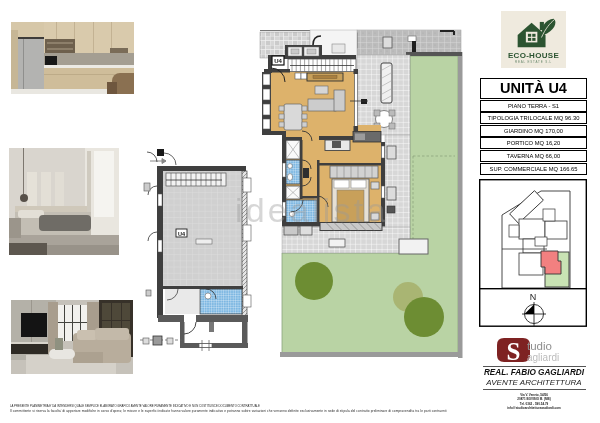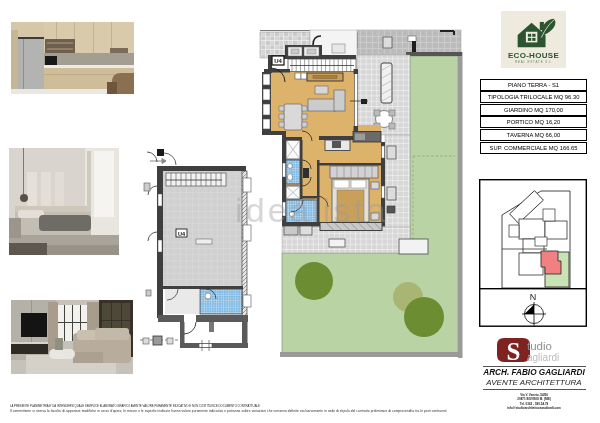--- a/index.html
+++ b/index.html
@@ -387,20 +387,21 @@
     <rect x="25.5" y="25.5" width="4" height="3.6" fill="#2c5431"></rect>
     <rect x="30.8" y="25.5" width="4" height="3.6" fill="#2c5431"></rect>
   </g>
   </svg>
   <div class="abs" style="left:0;top:40px;width:65px;text-align:center;font-size:8px;font-weight:bold;color:#2c5431;letter-spacing:0.3px;">ECO-HOUSE</div>
   <div class="abs" style="left:0;top:49px;width:130px;transform:scale(0.5);transform-origin:0 0;text-align:center;font-size:6px;color:#6b8a6e;letter-spacing:1.6px;">REAL ESTATE S.L</div>
 </div>
 
 <div class="abs" style="left:480px;top:78px;width:107px;">
 
+  <div style="border:1.6px solid #000;height:19px;line-height:19px;text-align:center;font-size:14.5px;font-weight:bold;color:#000;">UNITÀ U4</div>
 
   <div style="border:1.3px solid #000;margin-top:0.6px;height:10px;line-height:10px;text-align:center;font-size:5.8px;color:#000;">PIANO TERRA - S1</div>
 
   <div style="border:1.3px solid #000;margin-top:0.6px;height:10px;line-height:10px;text-align:center;font-size:5.8px;color:#000;">TIPOLOGIA TRILOCALE MQ 96.30</div>
 
   <div style="border:1.3px solid #000;margin-top:0.6px;height:10px;line-height:10px;text-align:center;font-size:5.8px;color:#000;">GIARDINO MQ 170,00</div>
 
   <div style="border:1.3px solid #000;margin-top:0.6px;height:10px;line-height:10px;text-align:center;font-size:5.8px;color:#000;">PORTICO MQ 16,20</div>
 
   <div style="border:1.3px solid #000;margin-top:0.6px;height:10px;line-height:10px;text-align:center;font-size:5.8px;color:#000;">TAVERNA MQ 66,00</div>
@@ -443,21 +444,21 @@
   <path d="M7 0 H26 Q33 0 33 7 V17 Q33 24 26 24 H7 Q0 24 0 17 V7 Q0 0 7 0 Z" fill="#7e2222"></path>
   <text x="16.5" y="21.5" font-size="25" font-weight="bold" fill="#fff" text-anchor="middle" font-family="Liberation Serif, serif">S</text>
 
   <text x="30" y="11.5" font-size="11.5" fill="#8f8f8f" font-family="Liberation Sans">tudio</text>
 
   <text x="30" y="22.5" font-size="10" fill="#bcbcbc" font-family="Liberation Sans">agliardi</text>
 </svg>
 
 <div class="abs" style="left:483px;top:366px;width:103px;height:1px;background:#555;"></div>
 
-<div class="abs" style="left:480px;top:368px;width:108px;text-align:center;font-size:8.2px;font-weight:bold;font-style:italic;color:#111;white-space:nowrap;">ARCH. FABIO GAGLIARDI</div>
+<div class="abs" style="left:480px;top:368px;width:108px;text-align:center;font-size:8.2px;font-weight:bold;font-style:italic;color:#111;white-space:nowrap;">REAL. FABIO GAGLIARDI</div>
 
 <div class="abs" style="left:480px;top:378px;width:108px;text-align:center;font-size:8px;font-style:italic;color:#222;white-space:nowrap;">AVENTE ARCHITETTURA</div>
 
 <div class="abs" style="left:483px;top:389px;width:103px;height:1px;background:#555;"></div>
 
 <div class="abs" style="left:480px;top:393px;width:216px;transform:scale(0.5);transform-origin:0 0;text-align:center;font-size:6px;line-height:8.4px;font-weight:bold;color:#222;">
 Via V. Veneto, 54/56<br>20871 BOVISIO M. (MB)<br>Tel. 0362 - 590.54.79<br>info@studioarchitetturagagliardi.com
 </div>
 
 </div>

